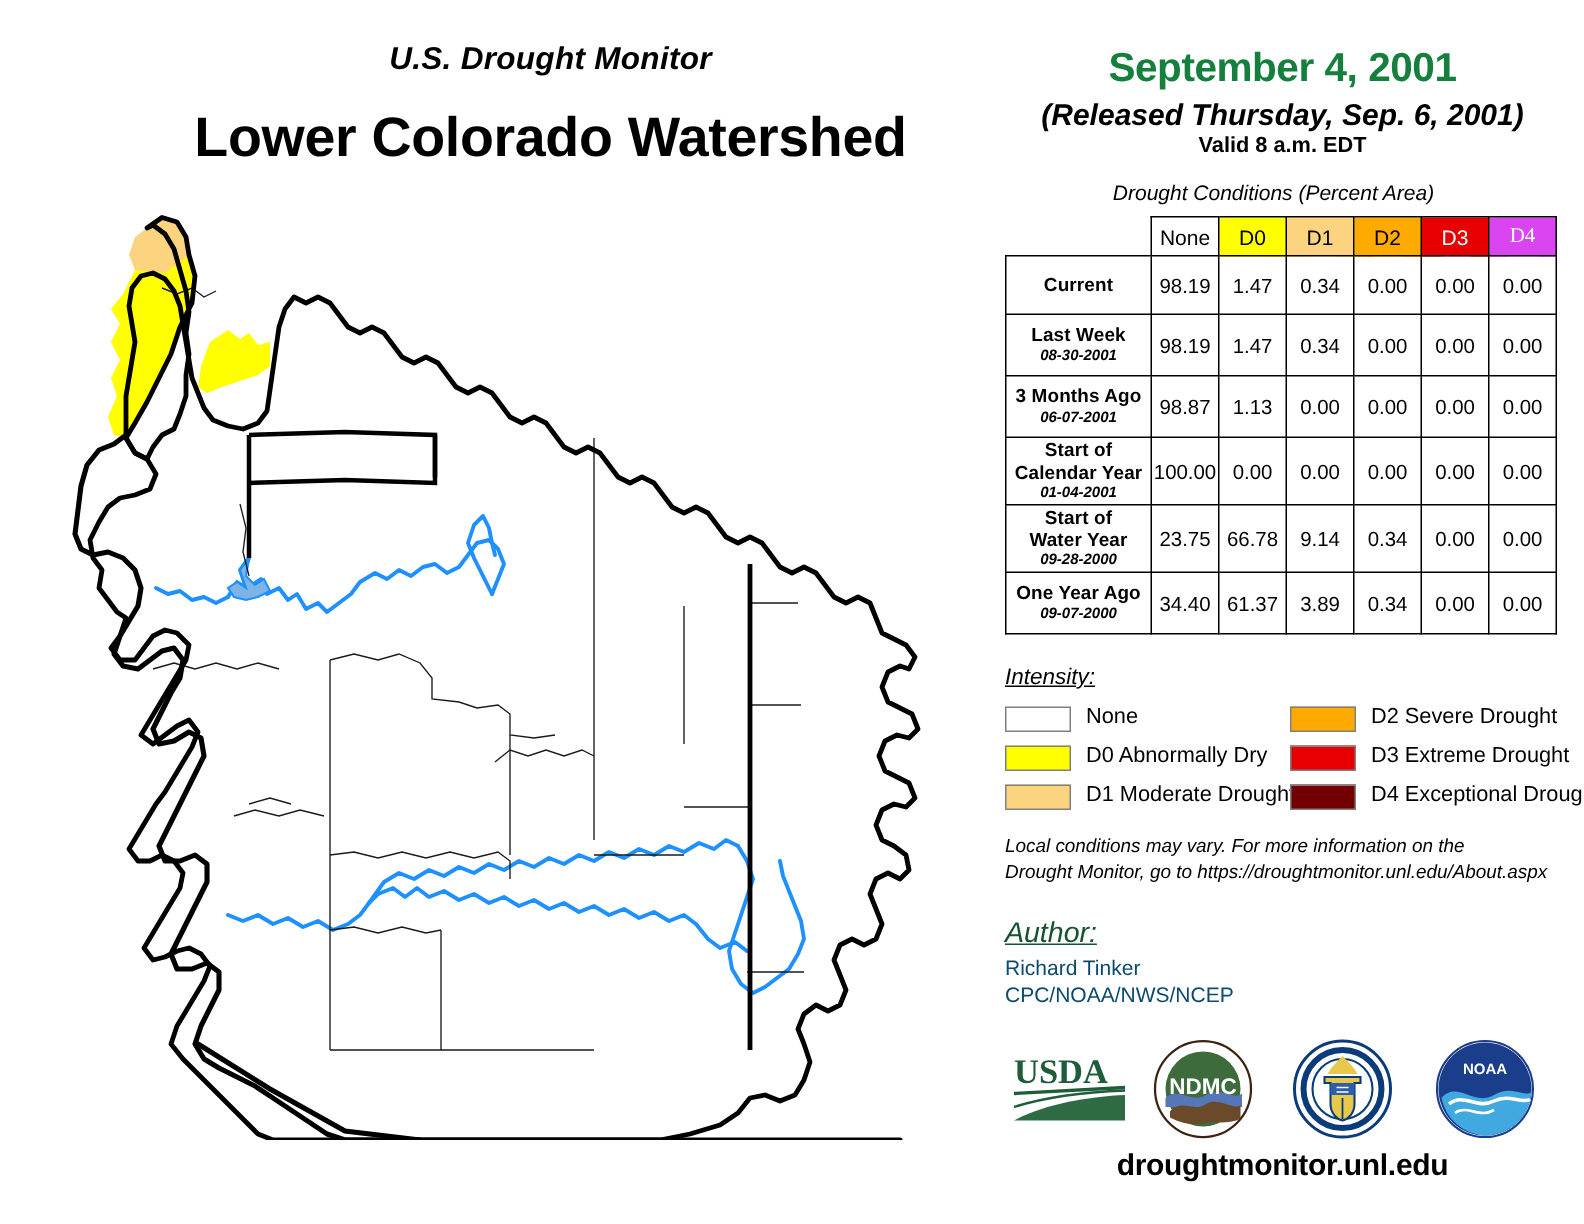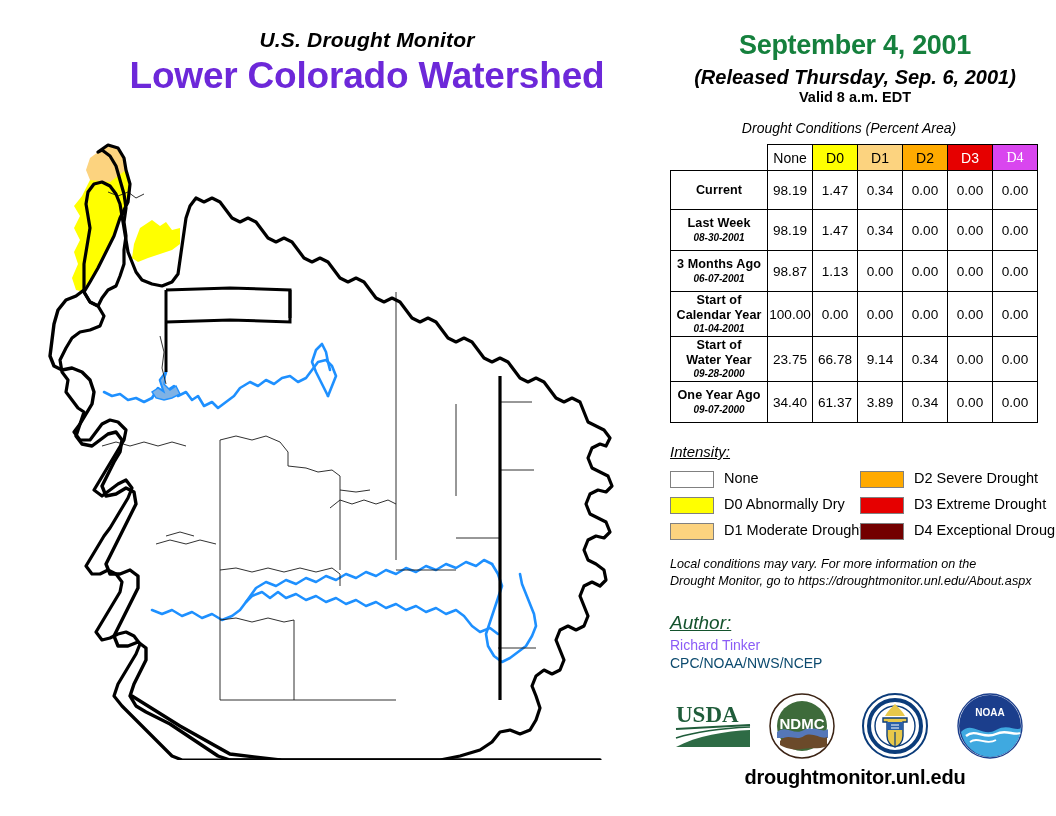--- a/index.html
+++ b/index.html
@@ -11,21 +11,21 @@
   }
   .page{position:absolute;inset:0;}
 
   
   #title-block{position:absolute;left:0;top:28px;width:646px;text-align:center;padding-left:44px;}
   #subtitle-small{
     font-size:21px;font-weight:bold;font-style:italic;color:#000;
     letter-spacing:.2px;line-height:1.1;
   }
   #main-title{
-    font-size:37px;font-weight:bold;color:#6d28d9;margin-top:6px;
+    font-size:37px;font-weight:bold;color:#000000;margin-top:22px;
     letter-spacing:-.2px;line-height:1.05;
   }
 
   
   #map-wrap{position:absolute;left:40px;top:140px;width:610px;height:620px;}
   #map-svg{display:block;width:610px;height:620px;}
 
   
   #right-col{position:absolute;left:660px;top:0;width:396px;height:816px;}
   #date-title{position:absolute;left:0;top:30px;width:390px;text-align:center;
@@ -71,21 +71,21 @@
     border:1.4px solid #808080;box-sizing:border-box;
   }
   .legend-label{position:absolute;left:54px;top:-1px;font-size:14.5px;color:#000;
     white-space:nowrap;}
 
   
   #notes{position:absolute;left:10px;top:556px;width:380px;
     font-size:12.6px;font-style:italic;color:#000;line-height:1.38;}
   #author-head{position:absolute;left:10px;top:612px;font-size:19px;
     font-style:italic;text-decoration:underline;color:#14532d;}
-  #author-name{position:absolute;left:10px;top:637px;font-size:14px;color:#8b5cf6;}
+  #author-name{position:absolute;left:10px;top:637px;font-size:14px;color:#0c4a6e;}
   #author-org{position:absolute;left:10px;top:655px;font-size:14px;color:#0c4a6e;}
 
   
   #logos{position:absolute;left:8px;top:688px;width:384px;height:72px;}
   .logo{position:absolute;top:0;}
   #site-url{position:absolute;left:0;top:766px;width:390px;text-align:center;
     font-size:20px;font-weight:bold;color:#000;letter-spacing:-.2px;}
 </style>
 </head>
 <body>

